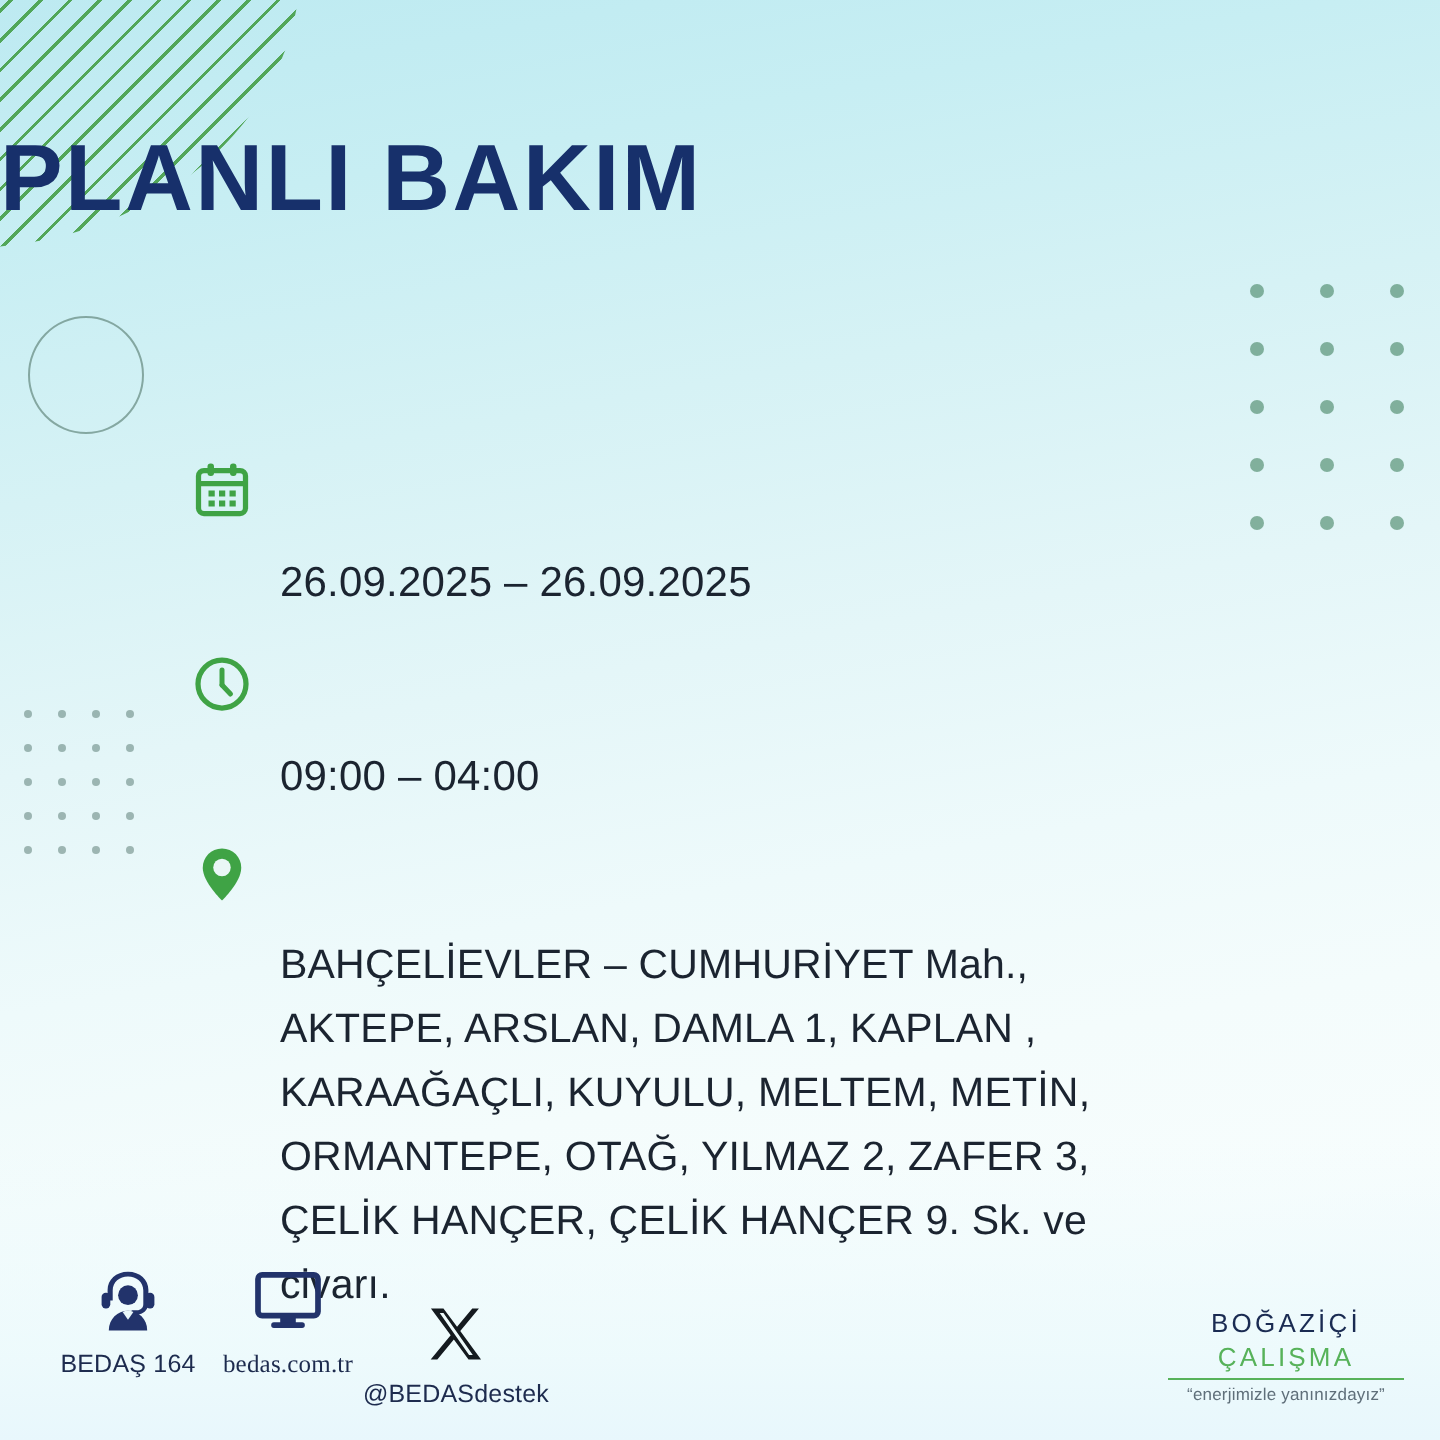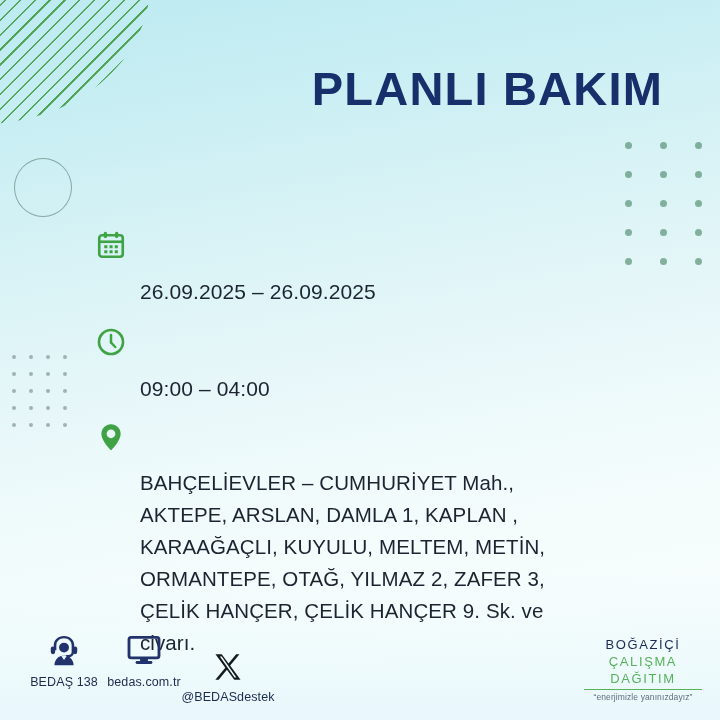--- a/index.html
+++ b/index.html
@@ -71,21 +71,21 @@
   #bottom-wash {
     left: 0; bottom: 0; width: 720px; height: 150px;
     background: linear-gradient(180deg, rgba(255,255,255,0) 0%, rgba(236,250,252,.85) 70%, rgba(232,247,252,1) 100%);
   }
 
   
   #header {
     position: absolute;
     left: 0; top: 62px;
     width: 663px;
-    text-align: right;
+    text-align: left;
   }
   #title-main {
     font-size: 47px;
     line-height: 54px;
     font-weight: bold;
     letter-spacing: 1.2px;
     color: #17306b;
     font-family: "Liberation Sans", sans-serif;
   }
   #title-sub {
@@ -148,21 +148,21 @@
   }
   .contact .cico { height: 40px; display:flex; align-items:flex-end; justify-content:center; }
   .contact .clabel {
     margin-top: 7px;
     font-size: 12.5px;
     color: #1d2b4e;
     letter-spacing: .1px;
     white-space: nowrap;
   }
   #contact-phone { left: 4px; top: 18px; }
-  #contact-web   { left: 84px; top: 18px; }
+  #contact-web   { left: 84px; top: 18px; font-family: Liberation Serif, serif; }
   #contact-x     { left: 168px; top: 33px; }
 
   
   #brand {
     position: absolute;
     right: 12px; bottom: 18px;
     width: 130px;
     text-align: center;
     font-family: "Liberation Sans", sans-serif;
   }
@@ -291,21 +291,21 @@
       <div class="cico">
         <svg width="36" height="36" viewBox="0 0 24 24" aria-hidden="true">
           <path d="M12 2.6 C8 2.6 5.2 5.3 5.2 8.6 L5.2 12.2 L6.9 12.2 L6.9 8.8 C6.9 6.1 9.2 4.2 12 4.2 C14.8 4.2 17.1 6.1 17.1 8.8 L17.1 13.4 C17.1 14.6 16.2 15.4 15 15.4 L13.2 15.4 L13.2 16.8 L15.1 16.8 C17 16.8 18.5 15.5 18.7 13.6 L18.8 12.2 L18.8 8.6 C18.8 5.3 16 2.6 12 2.6 Z" fill="#22336b"></path>
           <rect x="3.2" y="9.6" width="2.9" height="5.2" rx="1.4" fill="#22336b"></rect>
           <rect x="17.9" y="9.6" width="2.9" height="5.2" rx="1.4" fill="#22336b"></rect>
           <circle cx="12" cy="10.4" r="3.3" fill="#22336b"></circle>
           <path d="M5.6 22.2 C5.6 18.3 8.5 15.6 12 15.6 C15.5 15.6 18.4 18.3 18.4 22.2 Z" fill="#22336b"></path>
           <path d="M10.2 16 L12 18.6 L13.8 16 L12.8 15.6 L11.2 15.6 Z" fill="#eaf7fa"></path>
         </svg>
       </div>
-      <div class="clabel">BEDAŞ 138</div>
+      <div class="clabel">BEDAŞ 164</div>
     </div>
 
     <div class="contact" id="contact-web">
       <div class="cico">
         <svg width="36" height="36" viewBox="0 0 24 24" aria-hidden="true">
           <rect x="2" y="3.6" width="20" height="13.6" rx="1.4" fill="none" stroke="#22336b" stroke-width="1.9"></rect>
           <rect x="9.4" y="17.4" width="5.2" height="2.4" fill="#22336b"></rect>
           <rect x="6.4" y="19.4" width="11.2" height="1.9" rx=".9" fill="#22336b"></rect>
         </svg>
       </div>
@@ -317,20 +317,19 @@
         <svg width="32" height="32" viewBox="0 0 24 24" aria-hidden="true">
           <path d="M2.6 2.4 H7.3 L12.4 9.3 L18.1 2.4 H20.6 L13.6 10.9 L21.4 21.6 H16.7 L11.2 14.1 L5 21.6 H2.5 L10 12.5 Z M5.9 4.1 L16.9 19.9 H18.3 L7.3 4.1 Z" fill="#141a1f"></path>
         </svg>
       </div>
       <div class="clabel">@BEDASdestek</div>
     </div>
 
     <div id="brand">
       <div class="bl" id="brand-line1">BOĞAZİÇİ</div>
       <div class="bl" id="brand-line2">ÇALIŞMA</div>
-      <div class="bl" id="brand-line3">DAĞITIM</div>
       <div id="brand-rule"></div>
       <div id="brand-tagline">“enerjimizle yanınızdayız”</div>
     </div>
 
   </div>
 
 </div>
 
 </body></html>

